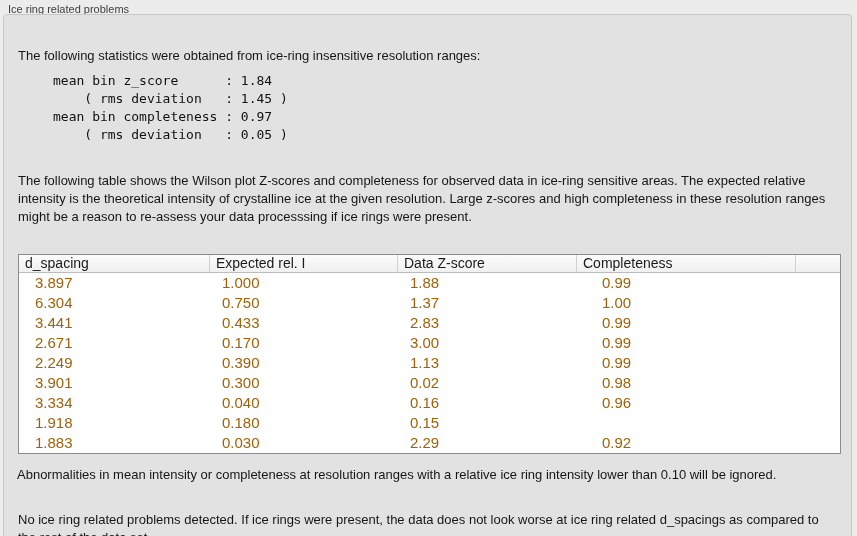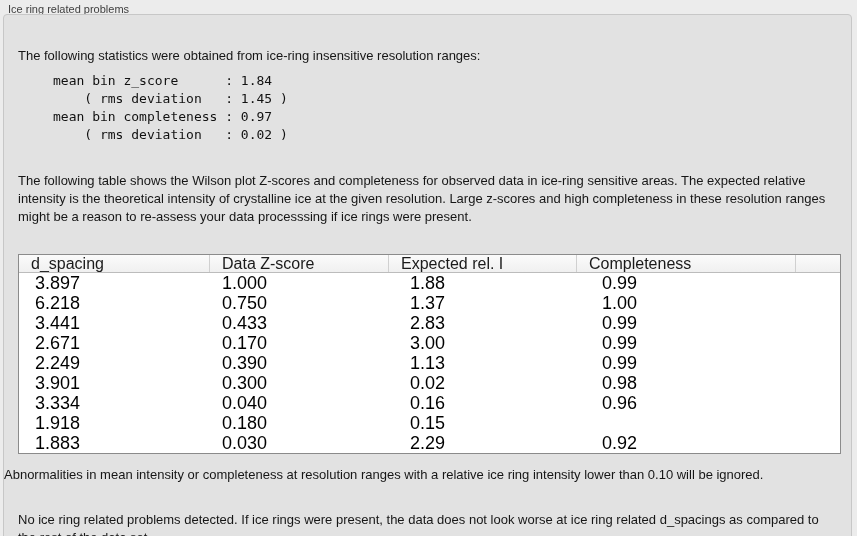--- a/index.html
+++ b/index.html
@@ -22,41 +22,41 @@
   .para{
     position:absolute;font-size:13px;line-height:18px;color:#161616;
   }
   #intro{left:14px;top:32px;width:830px;}
   #stats{
     position:absolute;left:49px;top:57px;
     font-family:"DejaVu Sans Mono","Liberation Mono",monospace;
     font-size:13px;line-height:18px;white-space:pre;color:#111;
   }
   #desc{left:14px;top:157px;width:816px;}
-  #note-ignore{left:0;top:451px;width:800px;}
+  #note-ignore{left:13px;top:451px;width:800px;}
   #conclusion{left:14px;top:496px;width:806px;}
 
   .tbl{
     position:absolute;left:14px;top:239px;width:823px;
     background:#ffffff;border:1px solid #8b8b8b;box-sizing:border-box;
   }
   .thead{
     display:flex;height:17px;
     background:linear-gradient(#fbfbfb,#f0f0f0);
     border-bottom:1px solid #bcbcbc;
   }
   .th{
-    font-size:16px;line-height:17px;padding-left:12px;
+    font-size:14px;line-height:17px;padding-left:6px;
     box-sizing:border-box;color:#1a1a1a;white-space:nowrap;overflow:hidden;
   }
   .th + .th{border-left:1px solid #d0d0d0;}
   .trow{display:flex;height:20px;background:#ffffff;}
   .td{
-    font-size:18px;line-height:20px;box-sizing:border-box;
-    white-space:nowrap;overflow:hidden;color:#000000;
+    font-size:15px;line-height:20px;box-sizing:border-box;
+    white-space:nowrap;overflow:hidden;color:#a16207;
   }
   .w0{width:190px;}
   .w1{width:188px;}
   .w2{width:179px;}
   .w3{width:219px;}
   .w4{flex:1;}
   .td.w0{padding-left:16px;}
   .td.w1{padding-left:13px;}
   .td.w2{padding-left:13px;}
   .td.w3{padding-left:26px;}
@@ -65,42 +65,42 @@
 <body>
 
 <div class="group-label">Ice ring related problems</div>
 
 <div class="group-box">
   <div class="para" id="intro">The following statistics were obtained from ice-ring insensitive resolution ranges:</div>
 
   <div id="stats"><span>mean bin z_score      : 1.84</span>
 <span>    ( rms deviation   : 1.45 )</span>
 <span>mean bin completeness : 0.97</span>
-<span>    ( rms deviation   : 0.02 )</span></div>
+<span>    ( rms deviation   : 0.05 )</span></div>
 
   <div class="para" id="desc">The following table shows the Wilson plot Z-scores and completeness for observed data in ice-ring sensitive areas. The expected relative intensity is the theoretical intensity of crystalline ice at the given resolution. Large z-scores and high completeness in these resolution ranges might be a reason to re-assess your data processsing if ice rings were present.</div>
 
   <div class="tbl">
     <div class="thead">
       <div class="th w0">d_spacing</div>
+      <div class="th w1">Expected rel. I</div>
       <div class="th w2">Data Z-score</div>
-      <div class="th w1">Expected rel. I</div>
       <div class="th w3">Completeness</div>
       <div class="th w4"></div>
     </div>
 
     <div class="trow">
       <div class="td w0">3.897</div>
       <div class="td w1">1.000</div>
       <div class="td w2">1.88</div>
       <div class="td w3">0.99</div>
       <div class="td w4"></div>
     </div>
     <div class="trow">
-      <div class="td w0">6.218</div>
+      <div class="td w0">6.304</div>
       <div class="td w1">0.750</div>
       <div class="td w2">1.37</div>
       <div class="td w3">1.00</div>
       <div class="td w4"></div>
     </div>
     <div class="trow">
       <div class="td w0">3.441</div>
       <div class="td w1">0.433</div>
       <div class="td w2">2.83</div>
       <div class="td w3">0.99</div>

